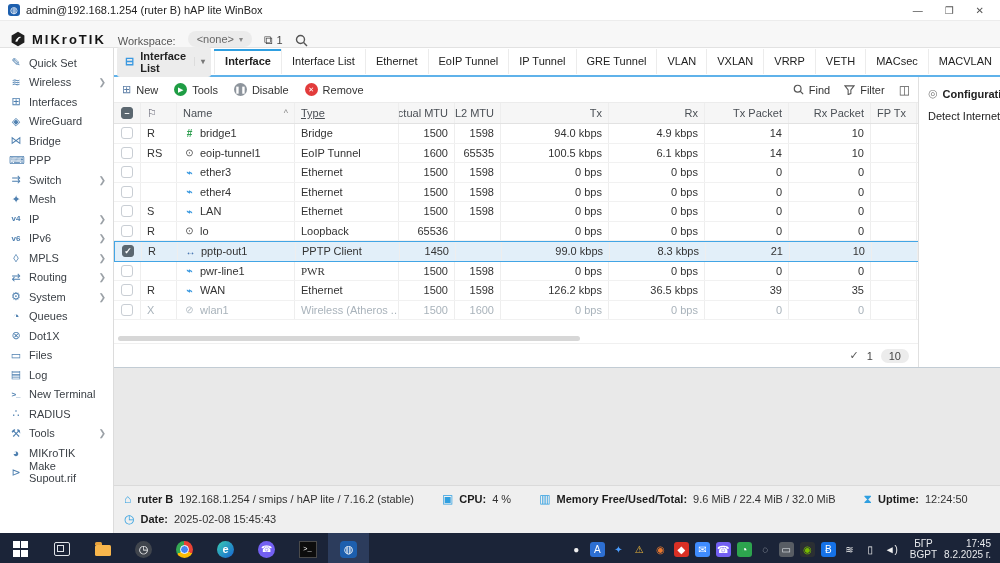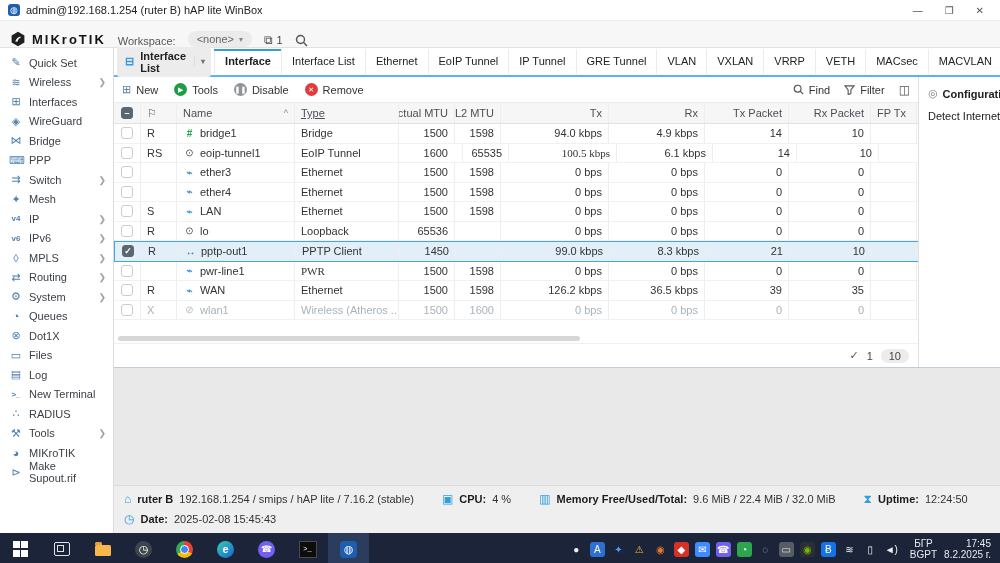--- a/index.html
+++ b/index.html
@@ -387,22 +387,22 @@
                   <div class="t-cell" style="width: 26px;">
                     <div class="cb"></div>
                   </div>
                   <div class="t-cell" style="width: 36px;">RS</div>
                   <div class="t-cell" style="width: 118px;">
                     <span class="name-icon ic-tunnel">⊙</span>
                     <span>eoip-tunnel1</span>
                   </div>
                   <div class="t-cell" style="width: 104px;">EoIP Tunnel</div>
                   <div class="t-cell num" style="width: 56px;">1600</div>
-                  <div class="t-cell num" style="width: 46px; margin-left: 8px;">65535</div>
-                  <div class="t-cell num" style="width: 108px; font-family: Liberation Serif, serif;">100.5 kbps</div>
+                  <div class="t-cell num" style="width: 46px;">65535</div>
+                  <div class="t-cell num" style="width: 108px;">100.5 kbps</div>
                   <div class="t-cell num" style="width: 96px;">6.1 kbps</div>
                   <div class="t-cell num" style="width: 84px;">14</div>
                   <div class="t-cell num" style="width: 82px;">10</div>
                   <div class="t-cell" style="width: 46px;"></div>
                   <div class="t-cell" style="flex: 1 1 0%;"></div>
                 </div>
                 <div class="t-row">
                   <div class="t-cell" style="width: 26px;">
                     <div class="cb"></div>
                   </div>

